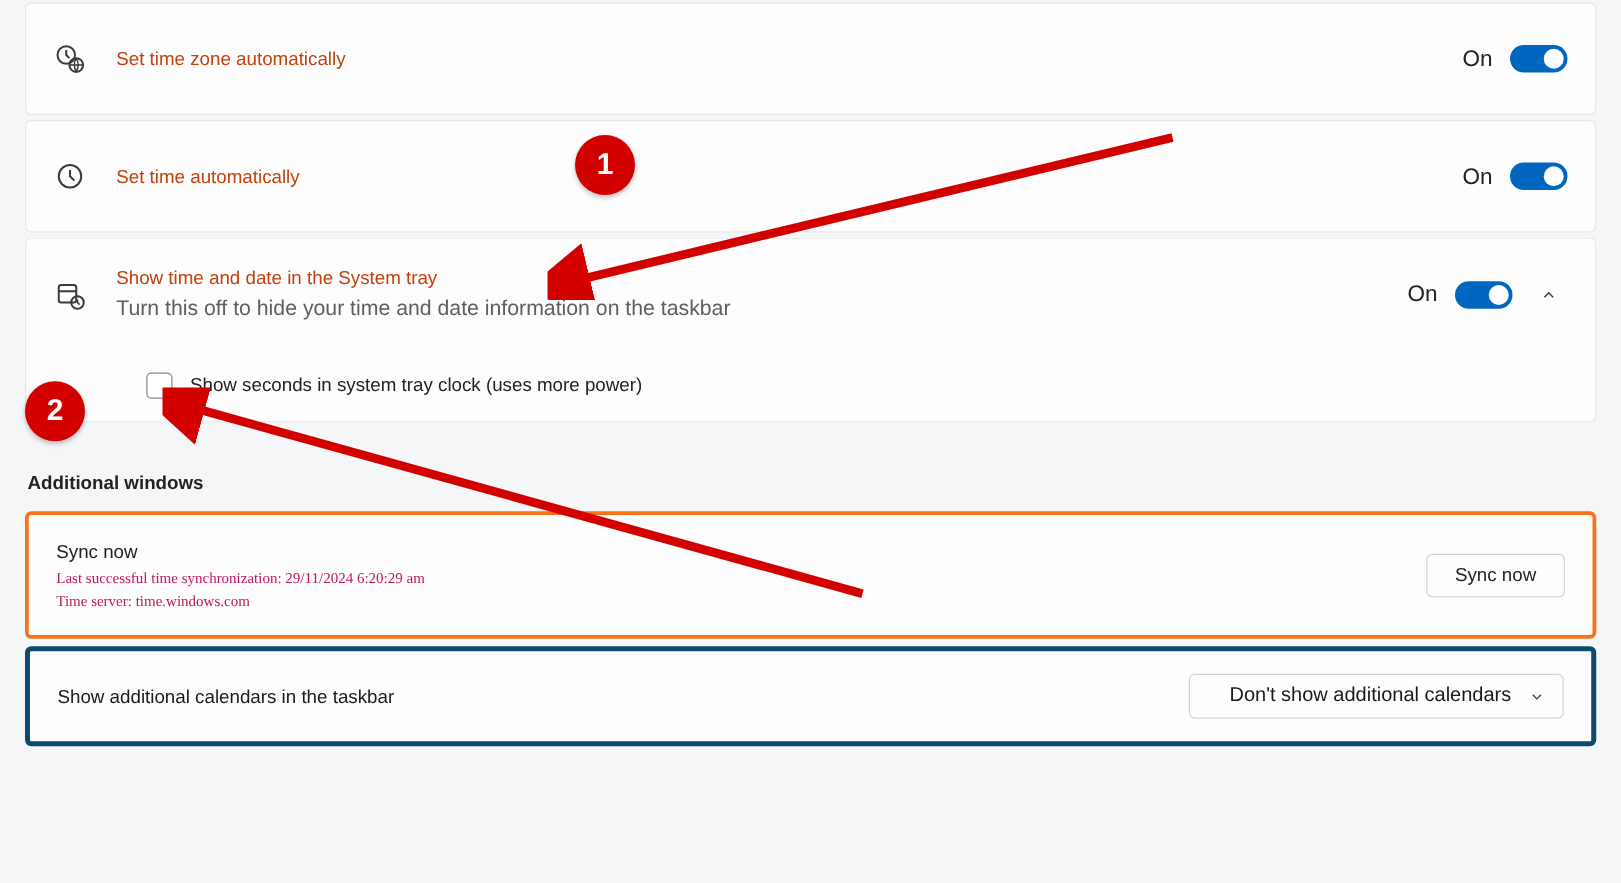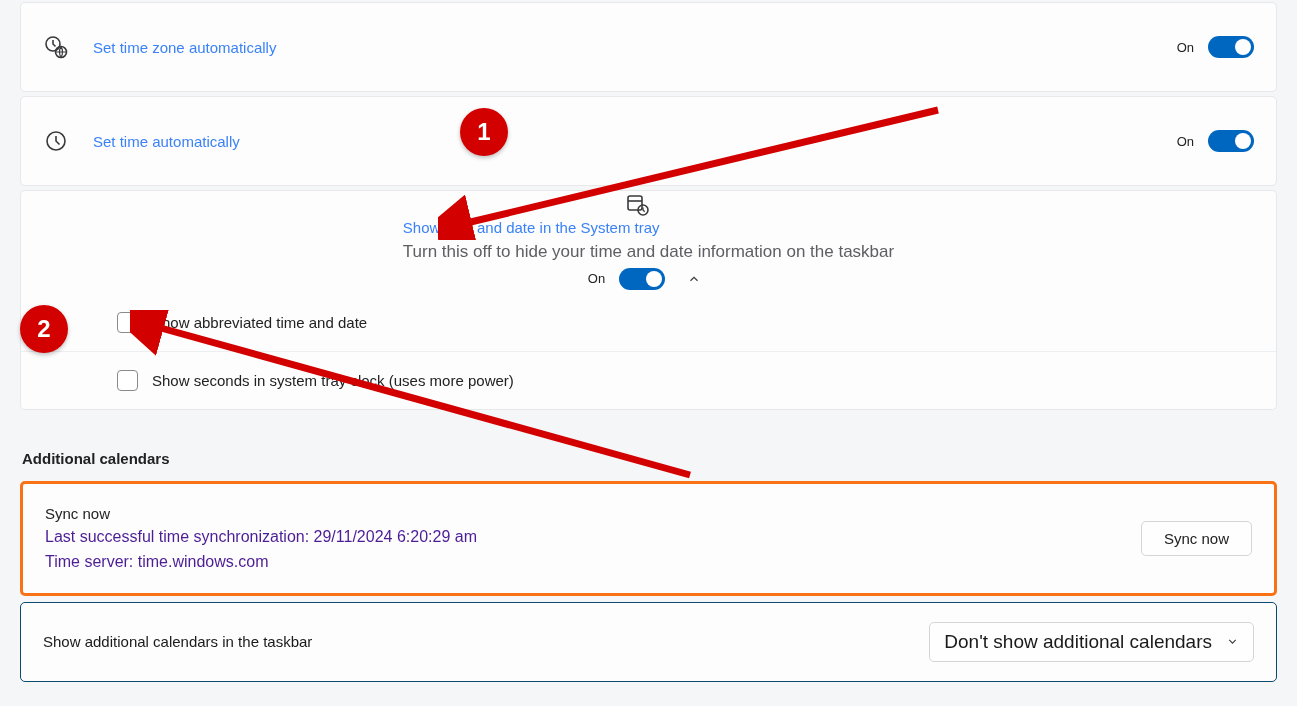--- a/index.html
+++ b/index.html
@@ -16,49 +16,49 @@
       background: #fdfdfe;
       border: 1px solid #e8e8ea;
       border-radius: 5px;
       margin-bottom: 4px;
       display: flex;
       align-items: center;
       padding: 0 22px;
       position: relative;
     }
     .card.tall { min-height: 90px; }
-    .card.expandable { border-bottom-left-radius: 0; border-bottom-right-radius: 0; margin-bottom: 0; border-bottom: none; flex-direction: column; }
+    .card.expandable { border-bottom-left-radius: 0; border-bottom-right-radius: 0; margin-bottom: 0; border-bottom: none; }
     .card .icon-slot {
       width: 26px;
       height: 26px;
       display: flex;
       align-items: center;
       justify-content: center;
       margin-right: 24px;
       flex-shrink: 0;
     }
     .card .text-block { flex: 1; }
     .card .title {
       font-size: 15px;
-      color: #3b82f6;
+      color: #c2410c;
       line-height: 1.4;
     }
     .card .subtitle {
       font-size: 17px;
       color: #5e5e63;
       line-height: 1.4;
       margin-top: 2px;
     }
     .right-controls {
       display: flex;
       align-items: center;
       gap: 14px;
     }
     .on-label {
-      font-size: 13px;
+      font-size: 18px;
       color: #222;
     }
     .toggle {
       width: 46px;
       height: 22px;
       background: #0067c0;
       border-radius: 20px;
       position: relative;
       cursor: pointer;
     }
@@ -115,52 +115,52 @@
     .sync-card {
       background: #fdfdfe;
       border: 3px solid #f97316;
       border-radius: 5px;
       margin-bottom: 6px;
       padding: 18px 22px;
       display: flex;
       align-items: center;
     }
     .sync-text { flex: 1; font-size: 15px; color: #222; line-height: 1.55; }
-    .sync-sub { color: #4c1d95; font-size: 16px; }
+    .sync-sub { color: #be185d; font-size: 12px; font-family: Liberation Serif, serif; }
     .btn {
       background: #fefefe;
       border: 1px solid #d5d5d7;
       border-radius: 5px;
       padding: 8px 22px;
       font-size: 15px;
       color: #222;
       cursor: pointer;
     }
     .cal-card {
       background: #fdfdfe;
-      border: 1px solid #0c4a6e;
+      border: 4px solid #0c4a6e;
       border-radius: 5px;
       padding: 0 22px;
       min-height: 80px;
       display: flex;
       align-items: center;
     }
     .cal-card .title { font-size: 15px; flex: 1; }
     .select {
       background: #fefefe;
       border: 1px solid #d5d5d7;
       border-radius: 5px;
       padding: 8px 14px;
-      font-size: 19px;
+      font-size: 16px;
       display: flex;
       align-items: center;
       gap: 14px;
       cursor: pointer;
       min-width: 300px;
-      justify-content: space-between;
+      justify-content: flex-end;
     }
     .annot-badge {
       position: absolute;
       width: 48px;
       height: 48px;
       background: #d30000;
       border-radius: 50%;
       color: #fff;
       font-weight: 700;
       font-size: 24px;
@@ -229,29 +229,25 @@
       <svg width="14" height="14" viewBox="0 0 24 24" fill="none" stroke="#3a3a3c" stroke-width="2">
           <path d="M6 15l6-6 6 6"></path>
         </svg>
     </div>
   </div>
 </div>
 
 <div class="sub-panel">
   <div class="sub-row">
     <div class="checkbox"></div>
-    <div class="sub-label">Show abbreviated time and date</div>
-  </div>
-  <div class="sub-row">
-    <div class="checkbox"></div>
     <div class="sub-label">Show seconds in system tray clock (uses more power)</div>
   </div>
 </div>
 
-<div class="section-heading">Additional calendars</div>
+<div class="section-heading">Additional windows</div>
 
 <div class="sync-card">
   <div class="sync-text">
     <div>Sync now</div>
     <div class="sync-sub">Last successful time synchronization: 29/11/2024 6:20:29 am</div>
     <div class="sync-sub">Time server: time.windows.com</div>
   </div>
   <button class="btn">Sync now</button>
 </div>
 

